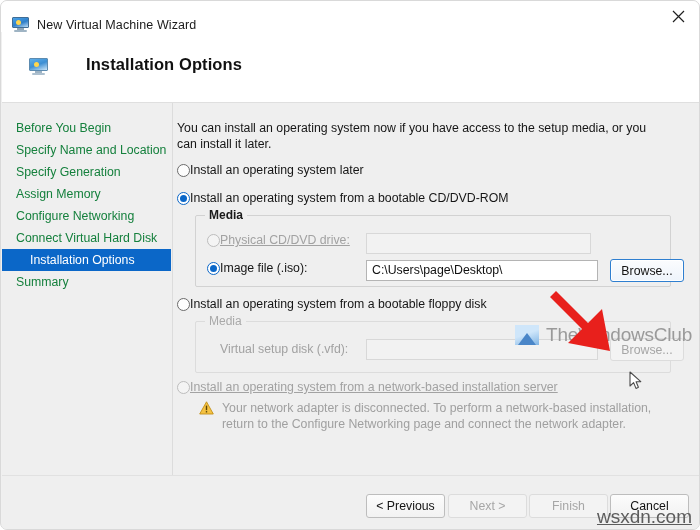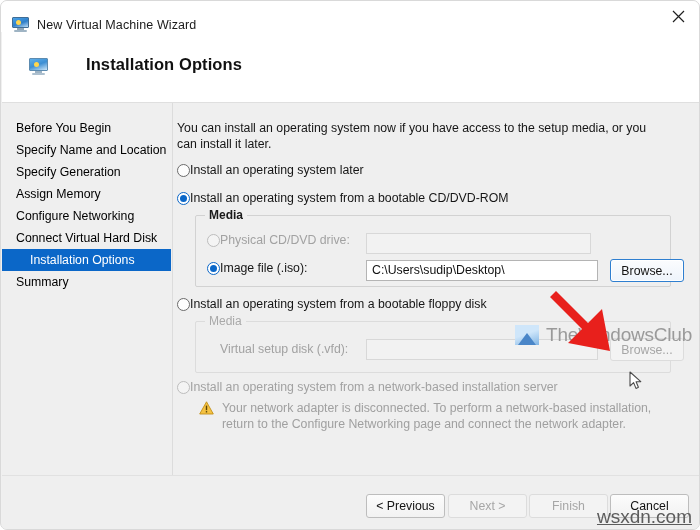--- a/index.html
+++ b/index.html
@@ -151,21 +151,21 @@
     background: #efefef;
     border-right: 1px solid #dcdcdc;
     box-sizing: border-box;
     padding-top: 14px;
   }
   .nav-item {
     height: 22px;
     line-height: 22px;
     padding-left: 14px;
     font-size: 12.3px;
-    color: #000000;
+    color: #15803d;
     white-space: nowrap;
     cursor: default;
   }
   .nav-item.selected {
     background: #0b67c8;
     color: #ffffff;
     padding-left: 28px;
     margin-right: 1px;
   }
 
@@ -216,21 +216,21 @@
   }
   .radio.disabled {
     border-color: #bdbdbd;
     background: #f4f4f4;
   }
   .radio-label {
     font-size: 12.3px;
     color: #161616;
     white-space: nowrap;
   }
-  .radio-label.disabled { color: #a2a2a2; }
+  .radio-label.disabled { color: #a2a2a2; text-decoration: underline; }
 
   
   .groupbox {
     position: absolute;
     border: 1px solid #d2d2d2;
     border-radius: 2px;
     box-sizing: border-box;
     background: transparent;
   }
   .groupbox.disabled { border-color: #dcdcdc; }
@@ -454,21 +454,21 @@
         <div class="radio-row" style="left:11px; top:17px;">
           <span class="radio disabled"></span>
           <span class="radio-label disabled">Physical CD/DVD drive:</span>
         </div>
         <div class="textbox disabled" style="left:170px; top:17px; width:225px; height:21px;"></div>
 
         <div class="radio-row" style="left:11px; top:45px;">
           <span class="radio checked"></span>
           <span class="radio-label">Image file (.iso):</span>
         </div>
-        <div class="textbox" style="left:170px; top:44px; width:232px; height:21px;">C:\Users\sudip\Desktop\</div>
+        <div class="textbox" style="left:170px; top:44px; width:232px; height:21px;">C:\Users\page\Desktop\</div>
         <div class="btn focused" style="left:414px; top:43px; width:74px; height:23px;">Browse...</div>
       </div>
 
       <div class="radio-row" style="left:14px; top:194px;">
         <span class="radio"></span>
         <span class="radio-label">Install an operating system from a bootable floppy disk</span>
       </div>
 
       <div class="groupbox disabled" style="left:32px; top:218px; width:476px; height:52px;">
         <span class="group-title disabled">Media</span>

